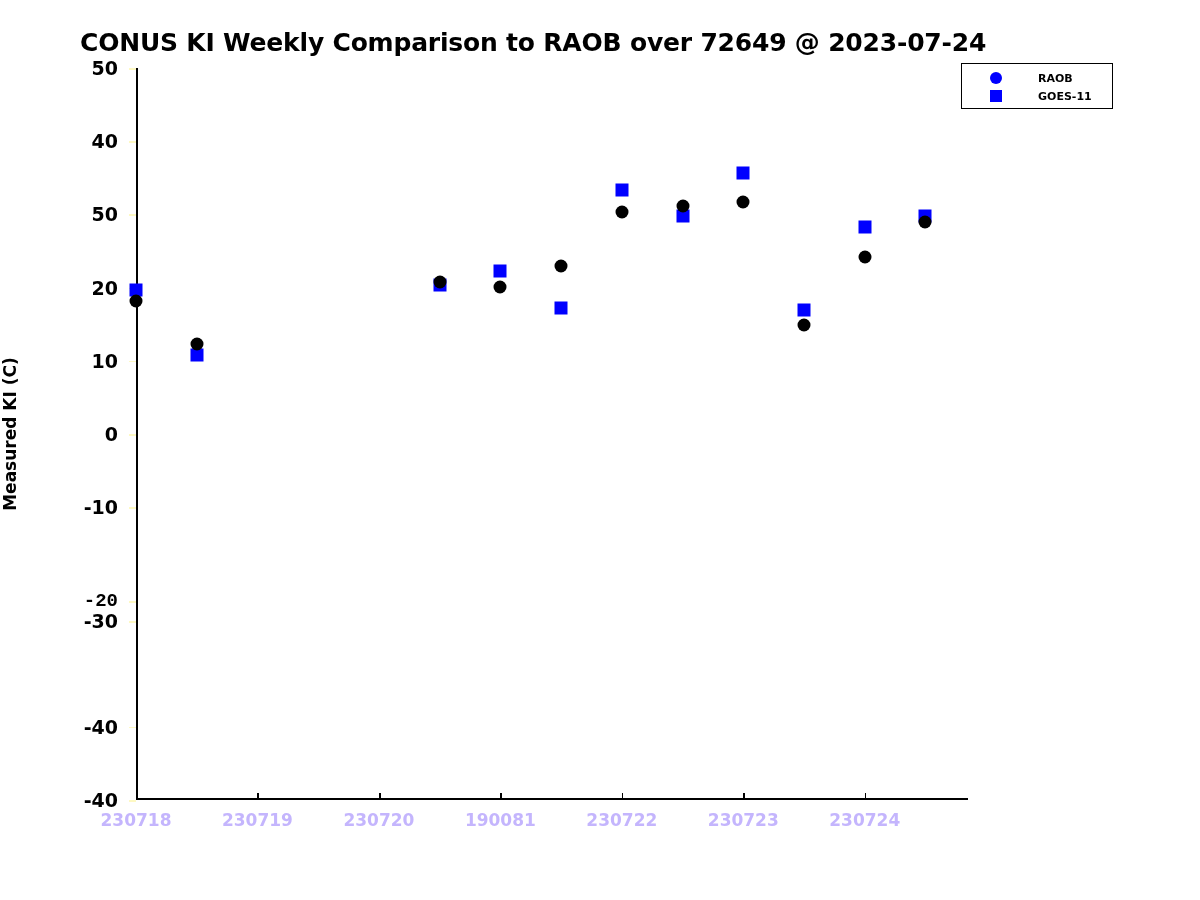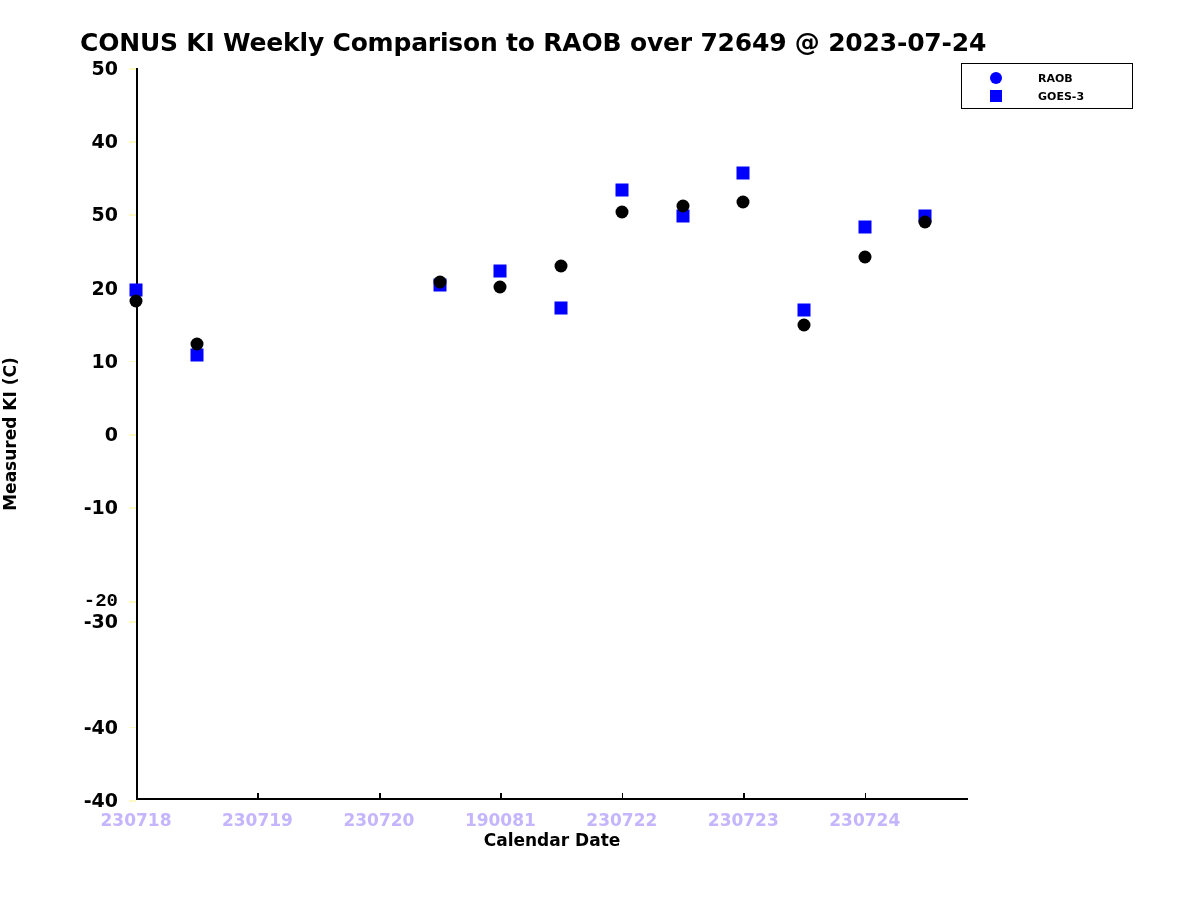--- a/index.html
+++ b/index.html
@@ -130,21 +130,21 @@
     height: 13px;
     background: #0000ff;
     z-index: 2;
   }
 
   
   #legend {
     position: absolute;
     left: 961px;
     top: 63px;
-    width: 172px;
+    width: 152px;
     height: 46px;
     border: 1.4px solid #000000;
     background: #ffffff;
     box-sizing: border-box;
   }
   .legend-row {
     position: absolute;
     left: 0;
     width: 100%;
     height: 20px;
@@ -266,28 +266,27 @@
         <div class="pt pt-goes" style="left: 425.109px; top: 240.096px; background: rgb(0, 0, 255);"></div>
         <div class="pt pt-goes" style="left: 485.839px; top: 121.512px; background: rgb(0, 0, 255);"></div>
         <div class="pt pt-goes" style="left: 546.569px; top: 147.864px; background: rgb(0, 0, 255);"></div>
         <div class="pt pt-goes" style="left: 607.299px; top: 104.676px; background: rgb(0, 0, 255);"></div>
         <div class="pt pt-goes" style="left: 668.029px; top: 241.56px; background: rgb(0, 0, 255);"></div>
         <div class="pt pt-goes" style="left: 728.759px; top: 158.844px; background: rgb(0, 0, 255);"></div>
         <div class="pt pt-goes" style="left: 789.489px; top: 147.864px; background: rgb(0, 0, 255);"></div>
       </div>
   </div>
 
-  <div id="xlabel">Calendar Date</div>
 
   <div id="ylabel">Measured KI (C)</div>
 
   <div id="legend">
       <div class="legend-row r0">
         <span class="legend-marker circle" style="background: rgb(0, 0, 255);"></span>
         <span class="legend-label">RAOB</span>
       </div>
       <div class="legend-row r1">
         <span class="legend-marker square" style="background: rgb(0, 0, 255);"></span>
-        <span class="legend-label">GOES-3</span>
+        <span class="legend-label">GOES-11</span>
       </div>
     </div>
 
 </div>
 
 </body></html>

